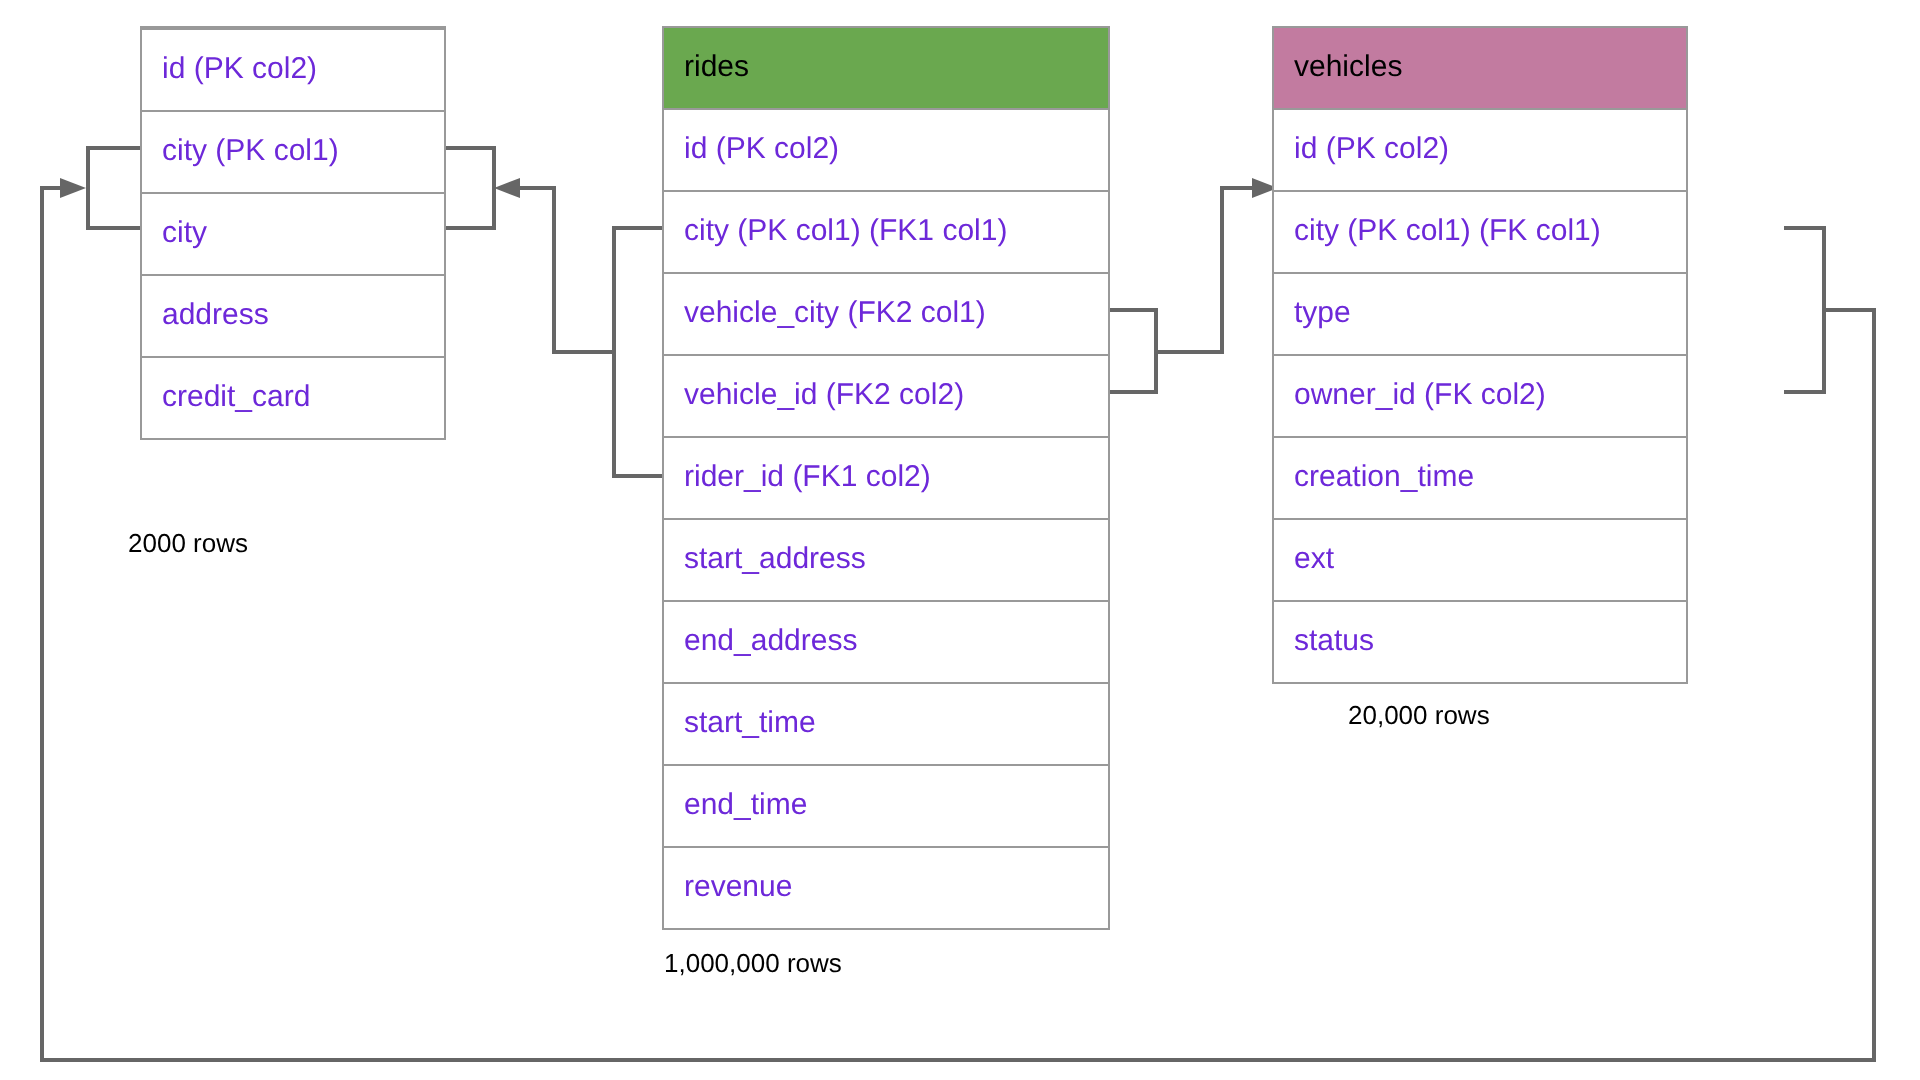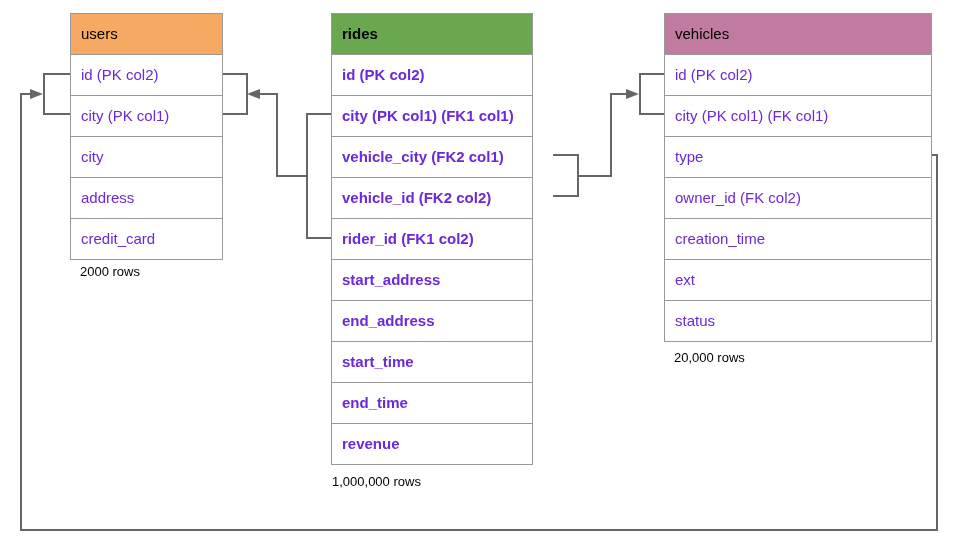--- a/index.html
+++ b/index.html
@@ -48,23 +48,23 @@
     overflow: hidden;
   }
   .row-count {
     position: absolute;
     font-size: 13px;
     color: #000000;
     z-index: 2;
     white-space: nowrap;
   }
   #users-table    { left: 70px;  top: 13px; width: 153px; }
-  #rides-table    { left: 331px; top: 13px; width: 202px; font-weight: bold; }
-  #vehicles-table { left: 664px; top: 13px; width: 268px; }
-  #users-rowcount    { left: 80px;  top: 264px; }
+  #rides-table    { left: 331px; top: 13px; width: 224px; }
+  #vehicles-table { left: 636px; top: 13px; width: 208px; }
+  #users-rowcount    { left: 64px;  top: 264px; }
   #rides-rowcount    { left: 332px; top: 474px; }
   #vehicles-rowcount { left: 674px; top: 350px; }
   .conn-path { fill: none; stroke-width: 2px; }
 </style>
 </head>
 <body>
 
 <div class="stage">
 
   <svg class="connectors" viewBox="0 0 960 540">
@@ -79,21 +79,20 @@
     <polygon points="639,94 626,89 626,99" style="fill: rgb(102, 102, 102);"></polygon>
     <path class="conn-path" d="M664,74 H640 V114 H664" style="stroke: rgb(102, 102, 102);"></path>
 
     <path class="conn-path" d="M892,114 H912 V196 H892" style="stroke: rgb(102, 102, 102);"></path>
     <path class="conn-path" d="M912,155 H937 V530 H21 V94 H30" style="stroke: rgb(102, 102, 102);"></path>
     <polygon points="43,94 30,89 30,99" style="fill: rgb(102, 102, 102);"></polygon>
     <path class="conn-path" d="M70,74 H44 V114 H70" style="stroke: rgb(102, 102, 102);"></path>
   </svg>
 
   <div class="db-table" id="users-table">
-    <div class="tbl-header" style="background-color: rgb(245, 169, 98);">users</div>
     <div class="tbl-row">id (PK col2)</div>
     <div class="tbl-row">city (PK col1)</div>
     <div class="tbl-row">city</div>
     <div class="tbl-row">address</div>
     <div class="tbl-row">credit_card</div>
   </div>
   <div class="row-count" id="users-rowcount">2000 rows</div>
 
   <div class="db-table" id="rides-table">
     <div class="tbl-header" style="background-color: rgb(106, 168, 79);">rides</div>

